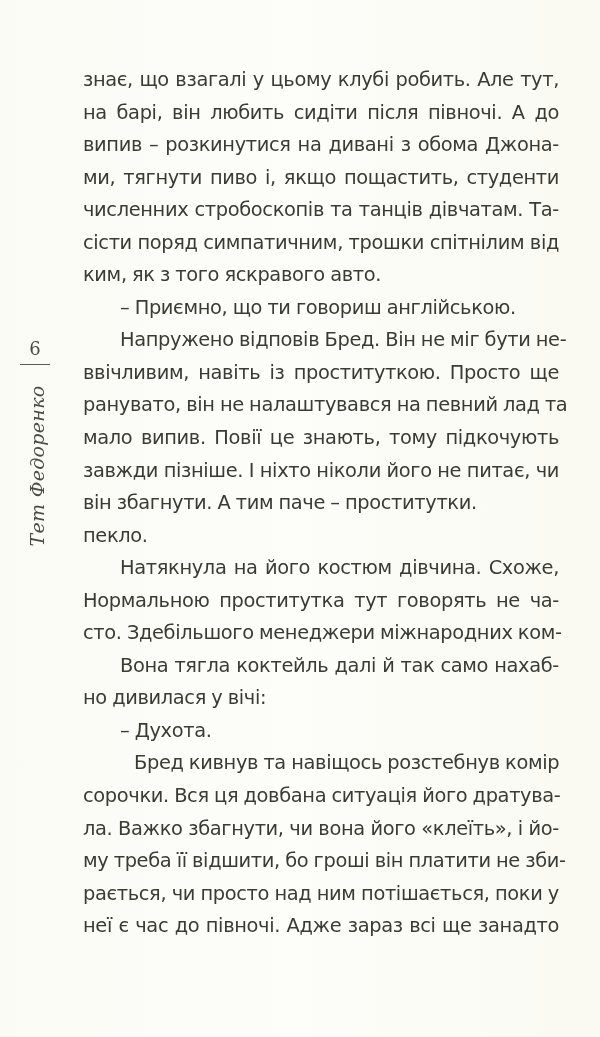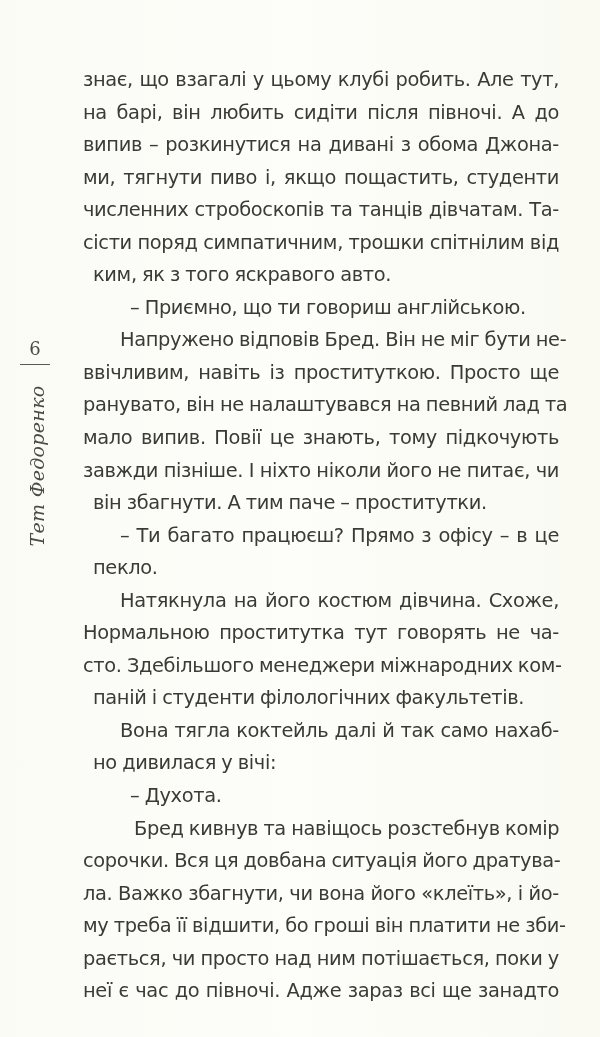--- a/index.html
+++ b/index.html
@@ -33,21 +33,20 @@
     }
     .line {
       display: block;
       white-space: nowrap;
       height: 32.55px;
       text-align: justify;
       text-align-last: justify;
     }
     .line.last {
       text-align-last: left;
-      margin-left: 10px;
     }
     .line.indent {
       padding-left: 37px;
     }
     .line.indent-dialog {
       padding-left: 37px;
     }
     .line.indent-wide {
       padding-left: 51px;
     }
@@ -116,26 +115,24 @@
     <span class="line">численних стробоскопів та танців дівчатам. Та-</span>
     <span class="line">сісти поряд симпатичним, трошки спітнілим від</span>
     <span class="line last">ким, як з того яскравого авто.</span>
     <span class="line indent-dialog last">– Приємно, що ти говориш англійською.</span>
     <span class="line indent">Напружено відповів Бред. Він не міг бути не-</span>
     <span class="line">ввічливим, навіть із проституткою. Просто ще</span>
     <span class="line">ранувато, він не налаштувався на певний лад та</span>
     <span class="line">мало випив. Повії це знають, тому підкочують</span>
     <span class="line">завжди пізніше. І ніхто ніколи його не питає, чи</span>
     <span class="line last">він збагнути. А тим паче –  проститутки.</span>
-    <span class="line indent-dialog">– Ти багато працюєш? Прямо з офісу – в це</span>
     <span class="line last">пекло.</span>
     <span class="line indent">Натякнула на його костюм дівчина. Схоже,</span>
     <span class="line">Нормальною проститутка тут говорять не ча-</span>
     <span class="line">сто. Здебільшого менеджери міжнародних ком-</span>
-    <span class="line last">паній і студенти філологічних факультетів.</span>
     <span class="line indent">Вона тягла  коктейль далі й так само нахаб-</span>
     <span class="line last">но дивилася у вічі:</span>
     <span class="line indent-dialog last">– Духота.</span>
     <span class="line indent-wide">Бред кивнув та навіщось розстебнув комір</span>
     <span class="line">сорочки. Вся ця довбана ситуація його дратува-</span>
     <span class="line">ла. Важко  збагнути, чи вона його «клеїть», і йо-</span>
     <span class="line">му треба її відшити, бо гроші він платити не зби-</span>
     <span class="line">рається, чи просто над ним потішається, поки у</span>
     <span class="line">неї є час до півночі. Адже зараз всі ще занадто</span>
 

